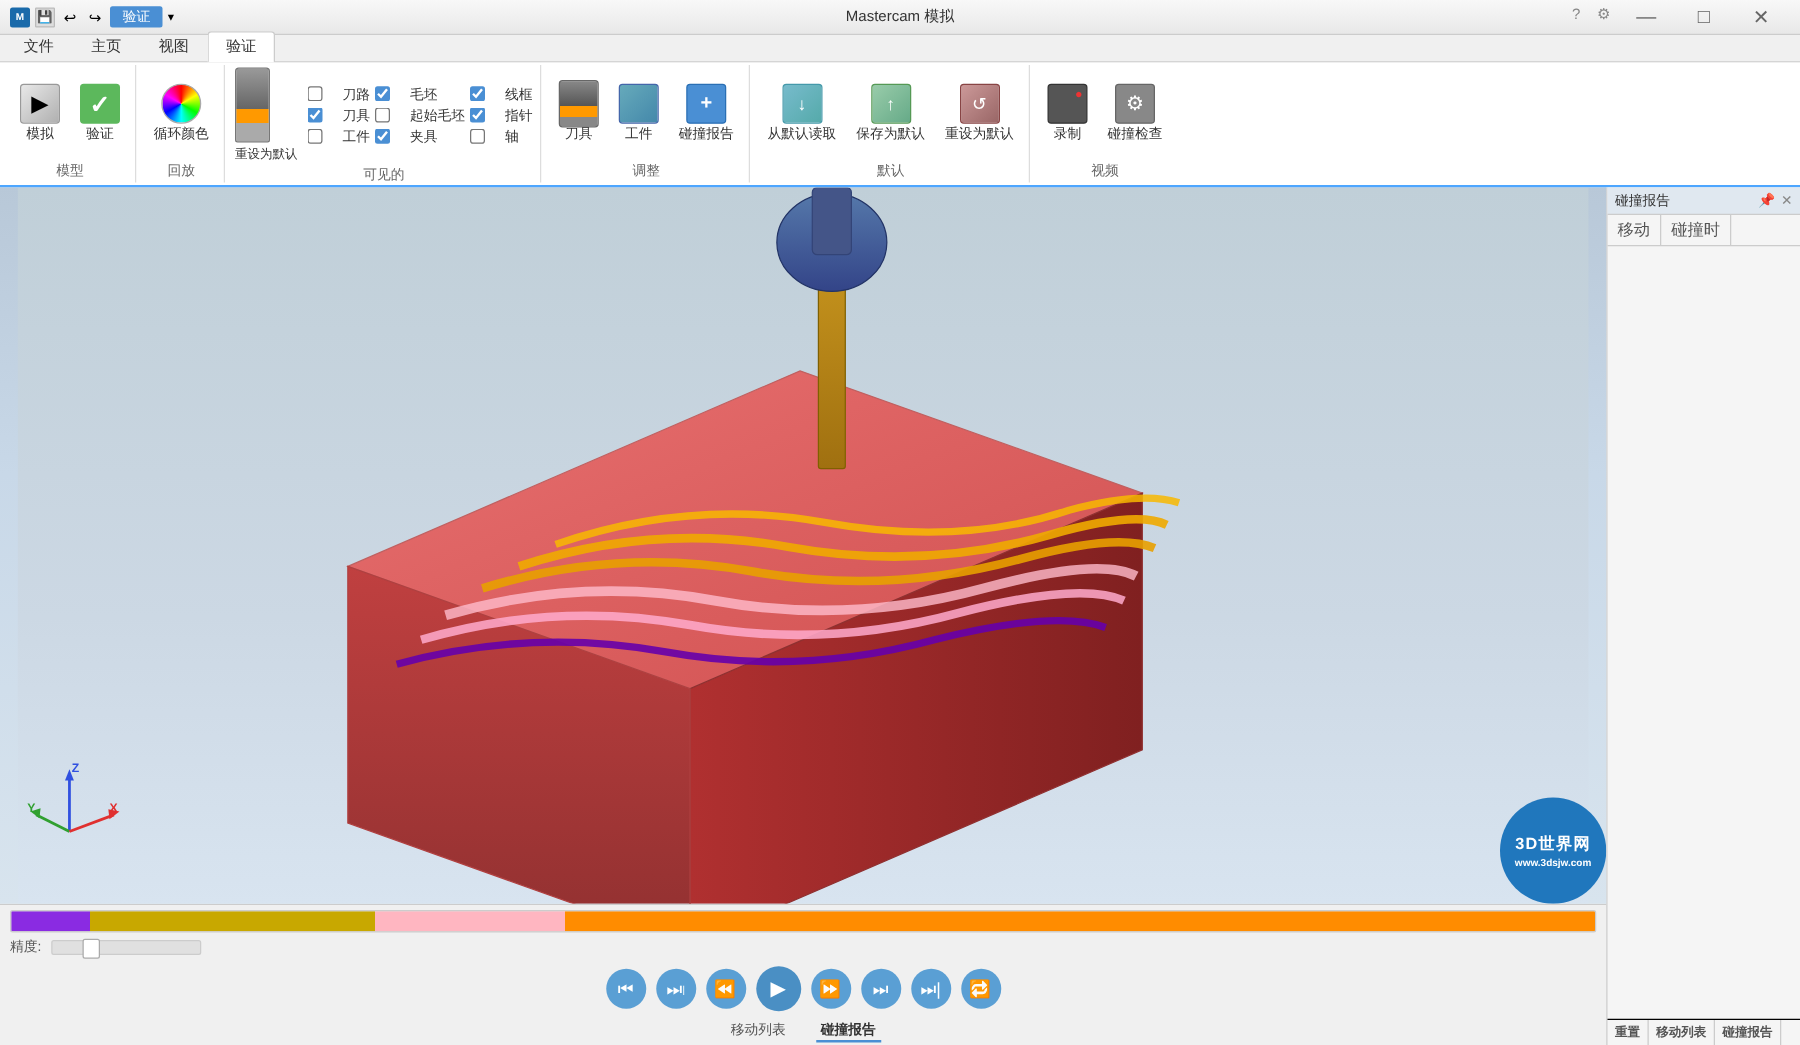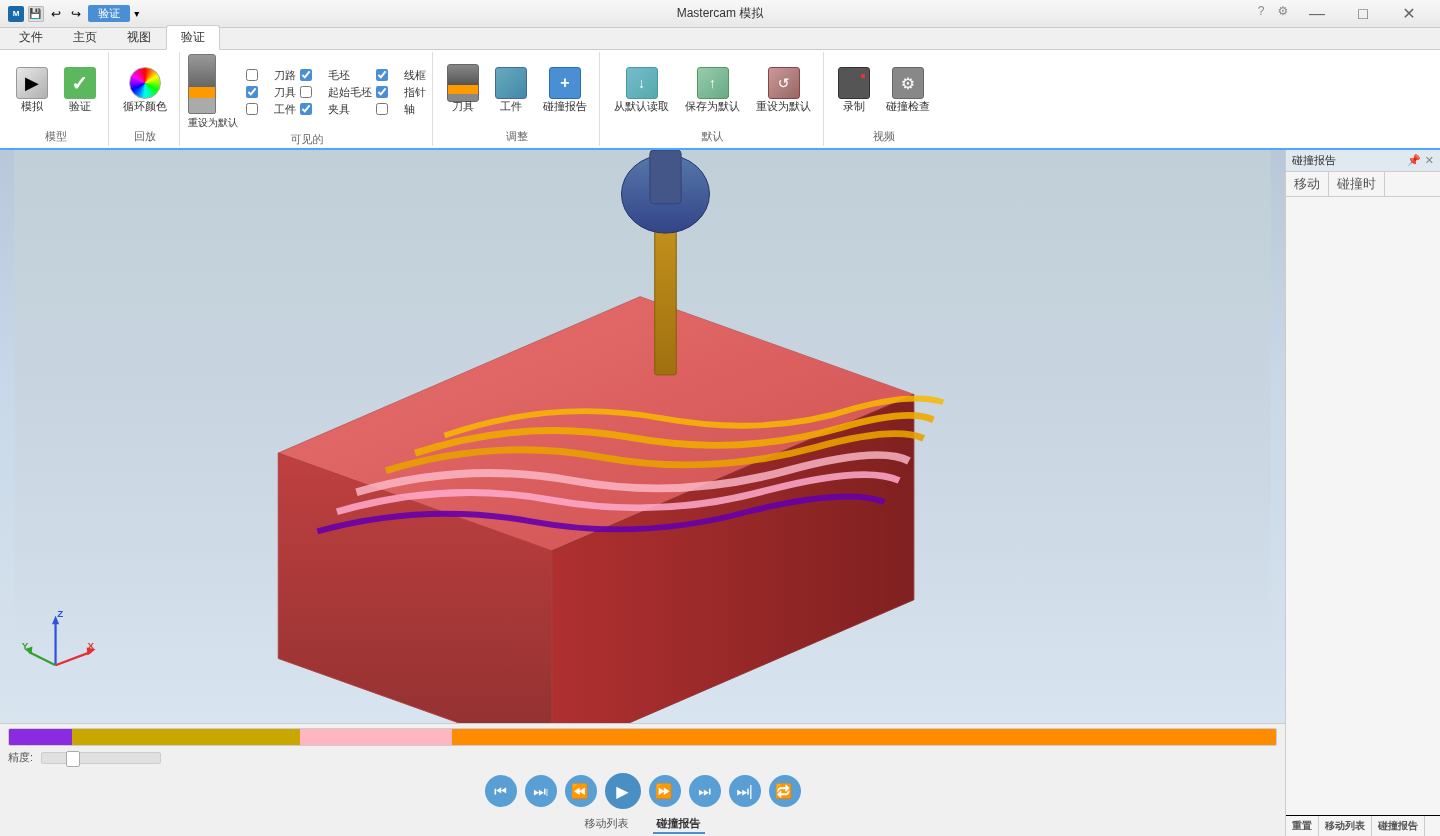--- a/index.html
+++ b/index.html
@@ -544,20 +544,24 @@
 
         <line x1="40" y1="70" x2="10" y2="55" stroke="#30a030" stroke-width="2.5"></line>
         <polygon points="5,52 14,49 13,58" fill="#30a030"></polygon>
         <text x="2" y="52" font-size="11" fill="#30a030" font-weight="bold">Y</text>
 
         <line x1="40" y1="70" x2="80" y2="55" stroke="#e03030" stroke-width="2.5"></line>
         <polygon points="85,52 75,50 76,59" fill="#e03030"></polygon>
         <text x="76" y="52" font-size="11" fill="#e03030" font-weight="bold">X</text>
       </svg>
 
+      <div id="watermark">
+        <div style="font-size:13px;font-weight:bold;letter-spacing:1px;">3D世界网</div>
+        <div style="font-size:8px;margin-top:2px;">www.3dsjw.com</div>
+      </div>
 
     </div>
 
     <div style="background:#f0f0f0;border-top:1px solid #ccc;padding:4px 8px 2px 8px;">
 
       <div id="progress-track1">
         <div class="progress-seg-purple"></div>
         <div class="progress-seg-yellow"></div>
         <div class="progress-seg-pink"></div>
         <div class="progress-orange"></div>

